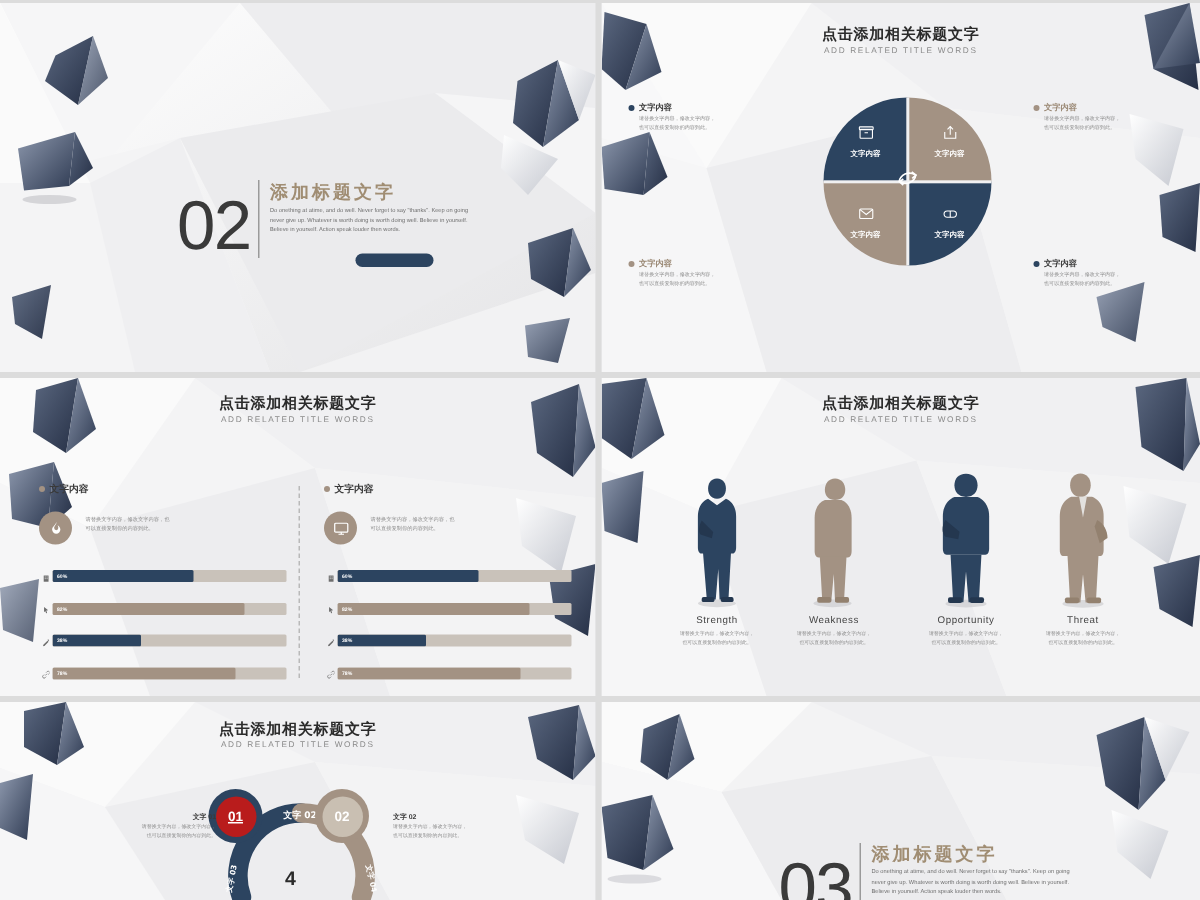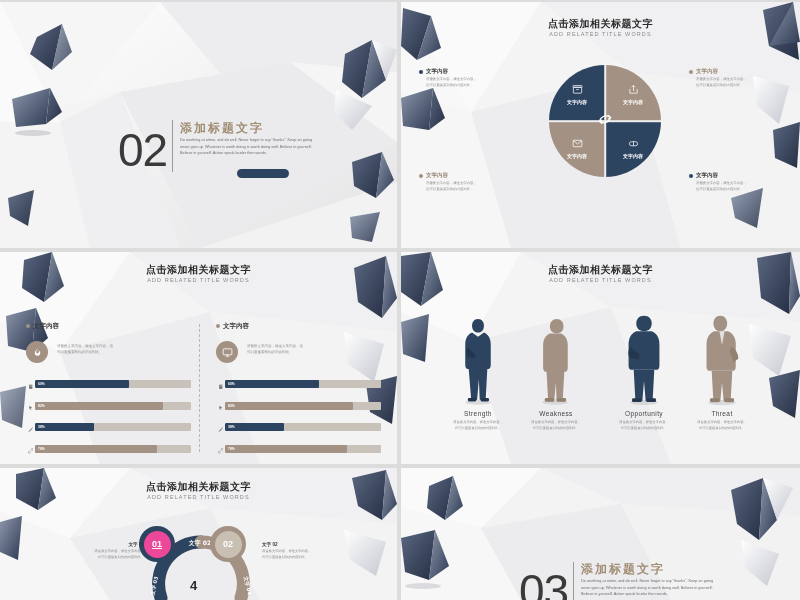--- a/index.html
+++ b/index.html
@@ -531,21 +531,21 @@
 
     <svg style="position:absolute;left:126px;top:60px;" width="150" height="80" viewBox="0 0 150 80">
       <path d="M35 70 A42 42 0 0 1 75 14" stroke="#2c4460" stroke-width="13" fill="none" stroke-linecap="round"></path>
       <path d="M75 14 A42 42 0 0 1 115 70" stroke="#a39283" stroke-width="13" fill="none" stroke-linecap="round"></path>
       <text x="74" y="17" fill="#ffffff" font-size="6" font-weight="bold" text-anchor="middle" font-family="DejaVu Sans, sans-serif">文字 02</text>
       <text x="30" y="58" fill="#ffffff" font-size="5" font-weight="bold" text-anchor="middle" transform="rotate(-78 30 58)" font-family="DejaVu Sans, sans-serif">文字 03</text>
       <text x="120" y="58" fill="#ffffff" font-size="5" font-weight="bold" text-anchor="middle" transform="rotate(78 120 58)" font-family="DejaVu Sans, sans-serif">文字 04</text>
     </svg>
 
     <div class="numcirc" style="left:139px;top:58px;width:36px;height:36px;background:#2c4460;">
-      <div class="inner" style="width:27px;height:27px;background:#ec4899;text-decoration:underline;">01</div>
+      <div class="inner" style="width:27px;height:27px;background:#b91c1c;text-decoration:underline;">01</div>
     </div>
     <div class="numcirc" style="left:210px;top:58px;width:36px;height:36px;background:#a39283;">
       <div class="inner" style="width:27px;height:27px;background:#c9bfb2;">02</div>
     </div>
 
     <div class="big4" style="left:190px;top:110px;">4</div>
 
     <div class="side-txt" style="left:60px;top:74px;text-align:right;">
       <div class="t">文字 01</div>
       <div class="b">

